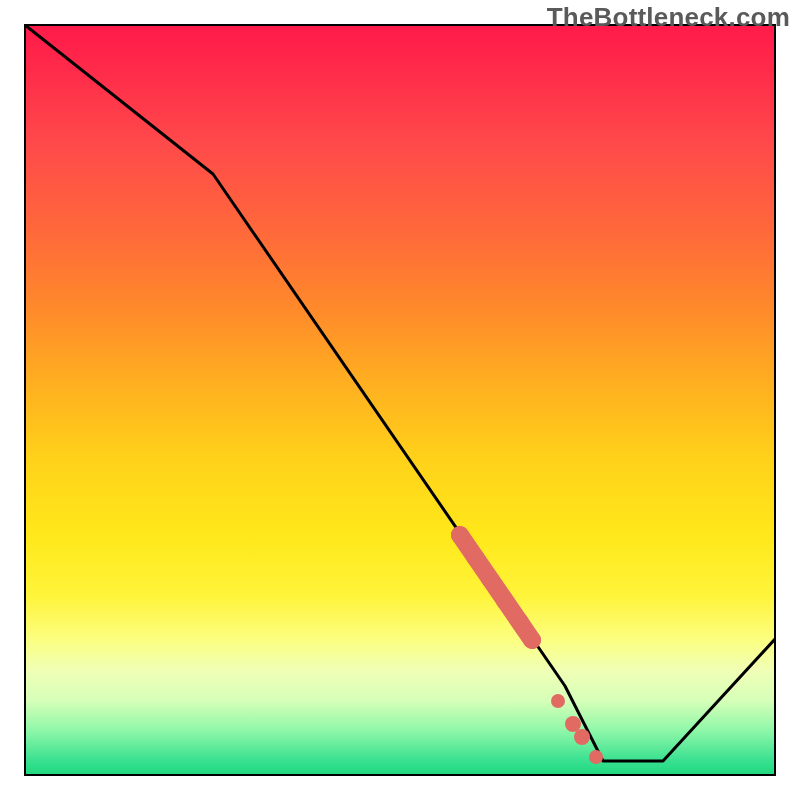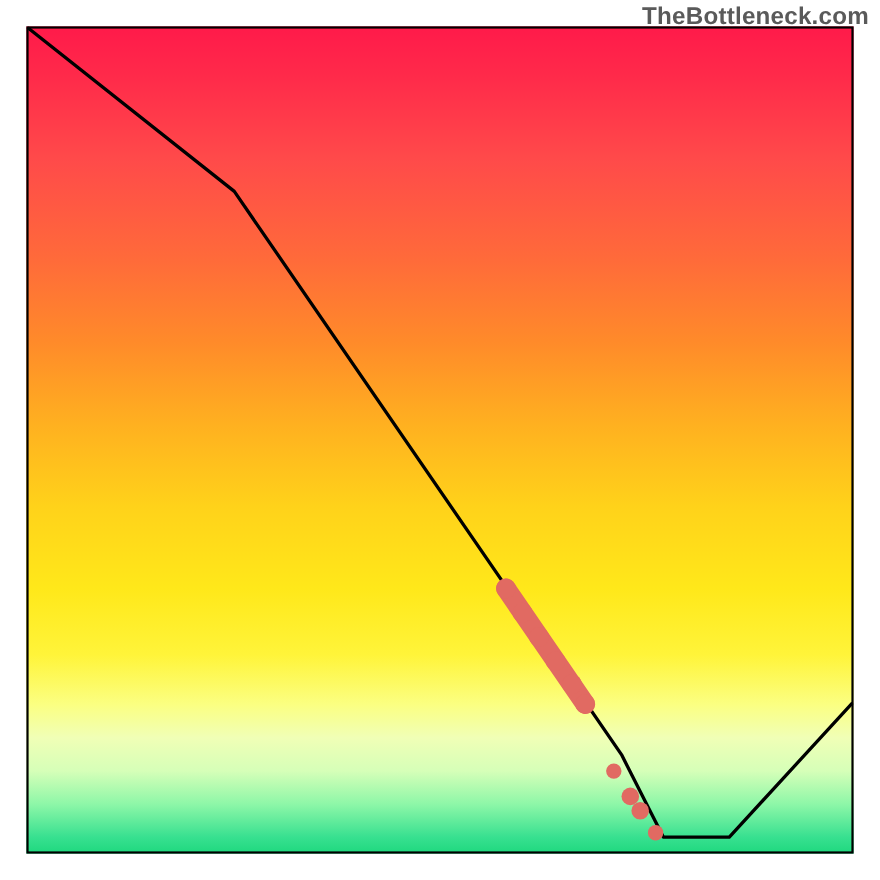--- a/index.html
+++ b/index.html
@@ -47,21 +47,21 @@
     width: 752px;
     height: 752px;
     border: 2px solid #000;
     box-sizing: border-box;
     pointer-events: none;
   }
   .attribution {
     position: absolute;
     top: 2px;
     right: 10px;
-    font-size: 22px;
+    font-size: 26px;
     font-weight: 600;
     color: #5a5a5a;
     letter-spacing: 0.2px;
   }
   svg.overlay {
     position: absolute;
     left: 24px;
     top: 24px;
     width: 752px;
     height: 752px;

